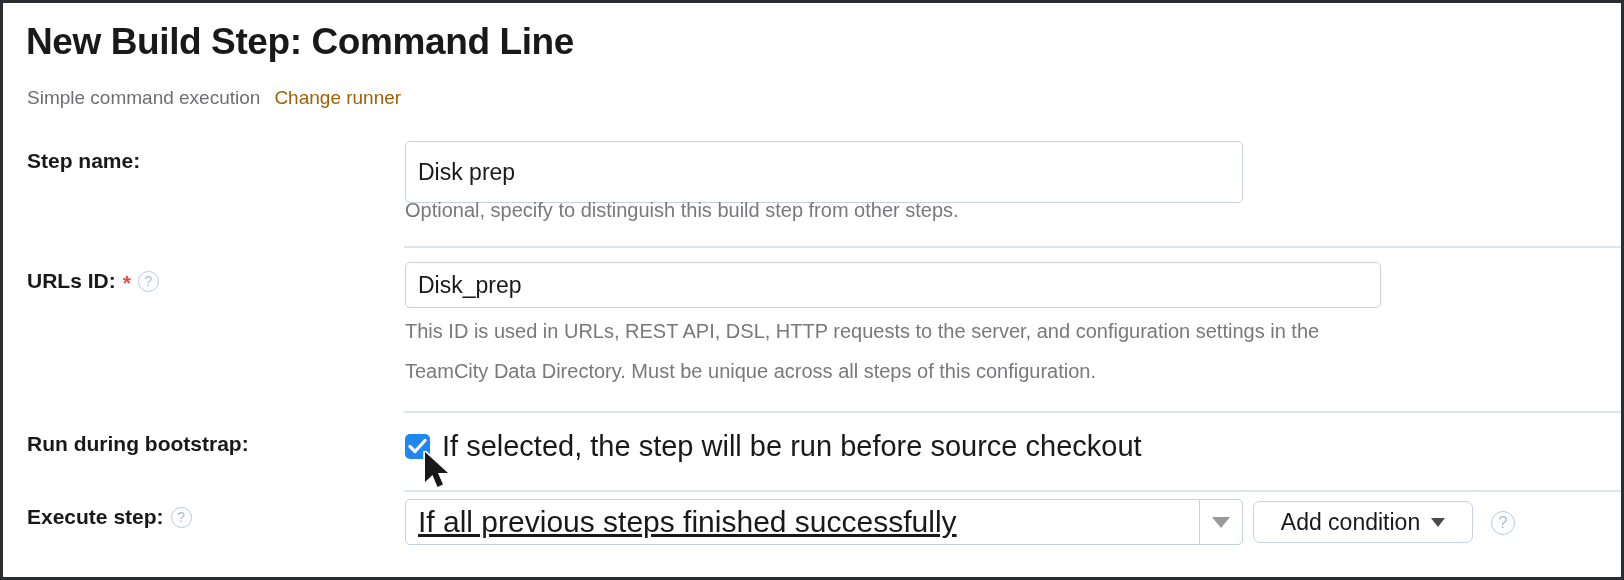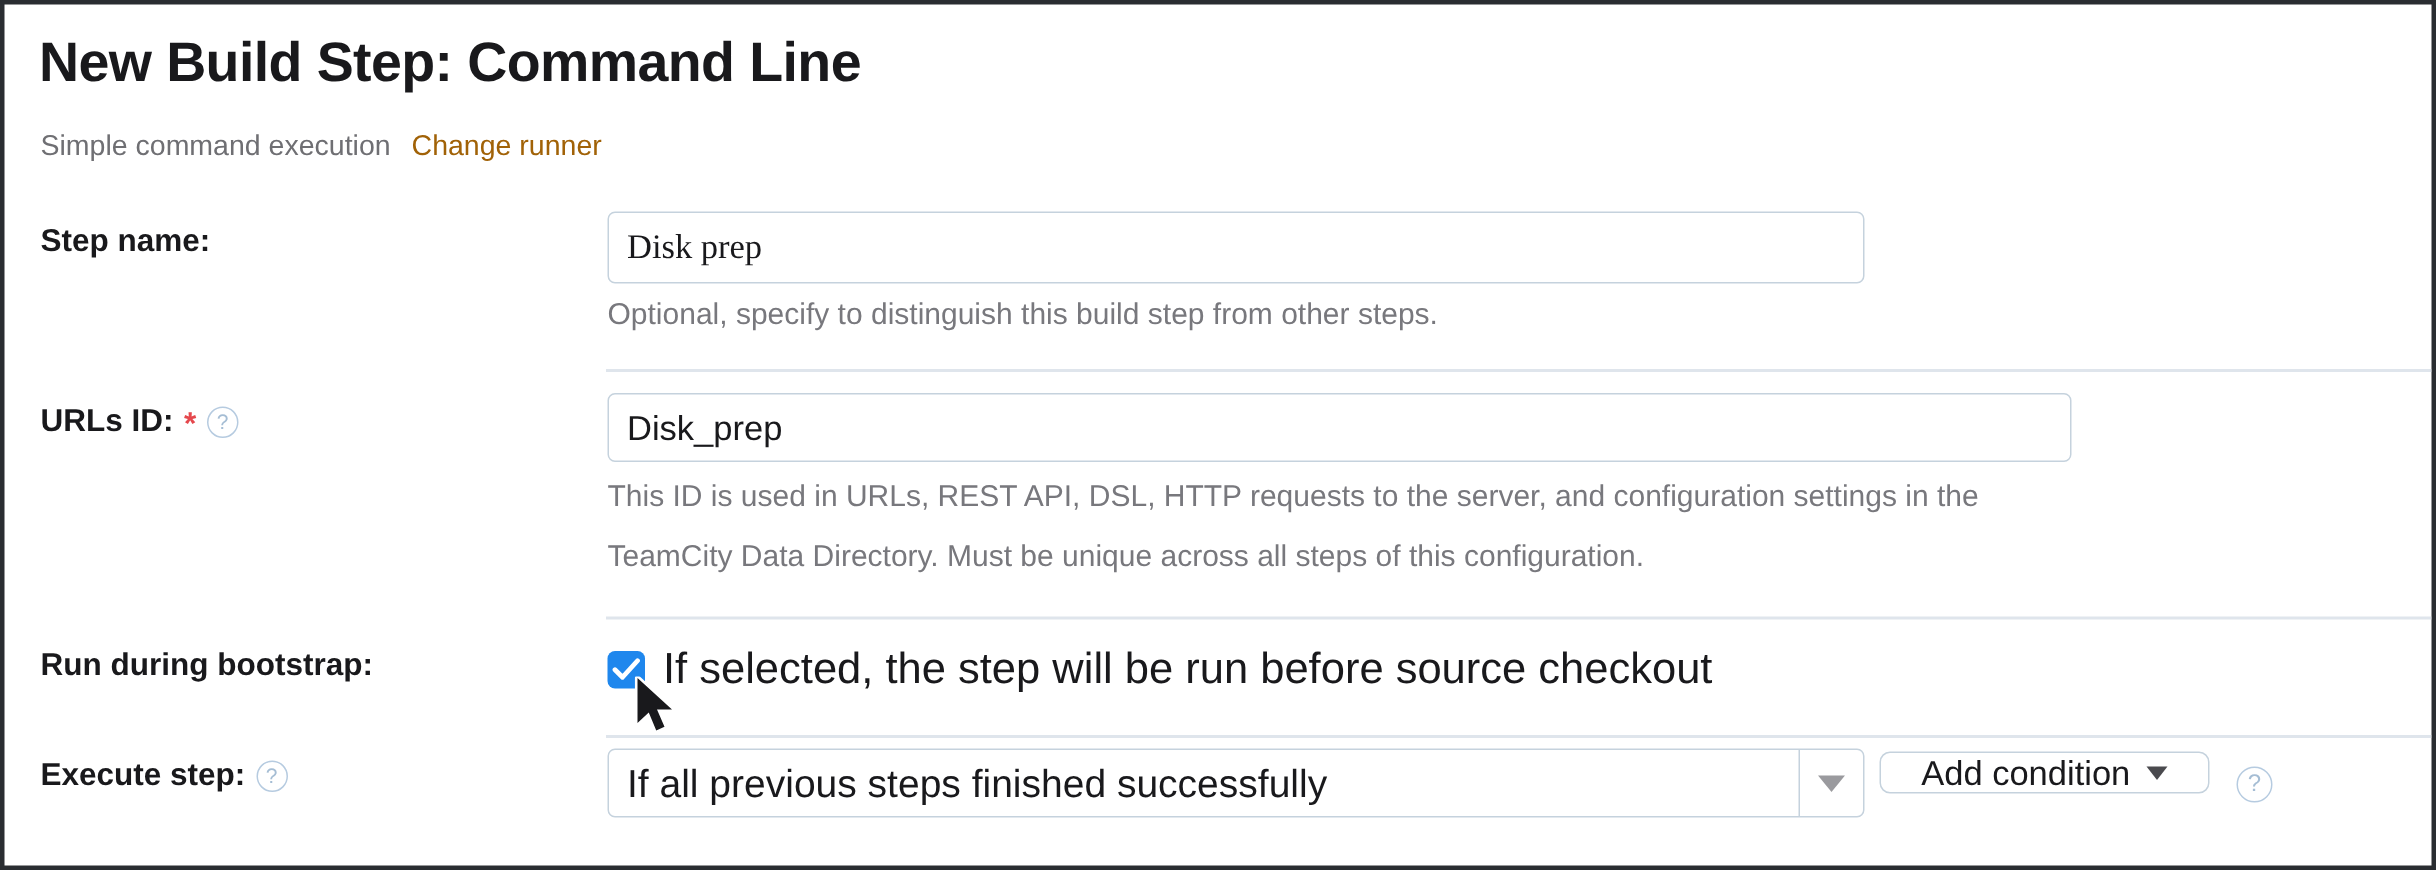--- a/index.html
+++ b/index.html
@@ -141,26 +141,27 @@
     position: absolute;
     box-sizing: border-box;
     border: 1.5px solid #c5d2dd;
     border-radius: 5px;
     background: #ffffff;
     display: flex;
     align-items: center;
     cursor: pointer;
   }
   .select-value {
-    font-size: 26px;
+    font-size: 30px;
     color: #19191c;
     padding-left: 12px;
     white-space: nowrap;
     flex: 1;
     overflow: hidden;
+    text-decoration: underline;
   }
   .select-arrow-cell {
     width: 42px;
     height: 100%;
     border-left: 1.5px solid #c5d2dd;
     display: flex;
     align-items: center;
     justify-content: center;
     flex: none;
   }
@@ -206,21 +207,21 @@
   <div class="inner">
 
     <div class="page-title">New Build Step: Command Line</div>
 
     <div class="subtitle-row">
       <span class="desc">Simple command execution</span><span class="link">Change runner</span>
     </div>
 
     <div class="row-label" style="left:24px; top:146px;">Step name:</div>
 
-    <input class="text-input" style="left: 402px; top: 138px; width: 838px; height: 48px; font-family: Liberation Serif, serif;" value="Disk prep">
+    <input class="text-input" style="left: 402px; top: 138px; width: 838px; height: 62px;" value="Disk prep">
 
     <div class="hint" style="left:402px; top:187px;">Optional, specify to distinguish this build step from other steps.</div>
 
     <div class="divider" style="left:401px; top:243px; width:1217px;"></div>
 
     <div class="row-label" style="left:24px; top:266px;">
       <span>URLs ID:</span>
       <span class="req-star">*</span>
       <span class="help-icon">?</span>
     </div>
@@ -250,21 +251,21 @@
       <span class="help-icon">?</span>
     </div>
 
     <div class="select-box" style="left:402px; top:496px; width:838px; height:46px;">
       <span class="select-value">If all previous steps finished successfully</span>
       <span class="select-arrow-cell">
         <span class="tri-down"></span>
       </span>
     </div>
 
-    <div class="pill-btn" style="left:1250px; top:498px; width:220px; height:28px;">
+    <div class="pill-btn" style="left:1250px; top:498px; width:220px; height:42px;">
       <span>Add condition</span>
       <span class="tri-down small"></span>
     </div>
 
     <span class="help-icon" style="position:absolute; left:1488px; top:508px; width:24px; height:24px; line-height:22px; font-size:16px;">?</span>
 
     <svg class="cursor" style="left:420px; top:448px;" width="34" height="42" viewBox="0 0 34 42">
       <path d="M2 1 L2 31 L9.5 24 L14.5 36 L20 33.5 L15 22 L25 22 Z" fill="#ffffff" stroke="#ffffff" stroke-width="3.5" stroke-linejoin="round"></path>
       <path d="M2 1 L2 31 L9.5 24 L14.5 36 L20 33.5 L15 22 L25 22 Z" fill="#19191c"></path>
     </svg>

